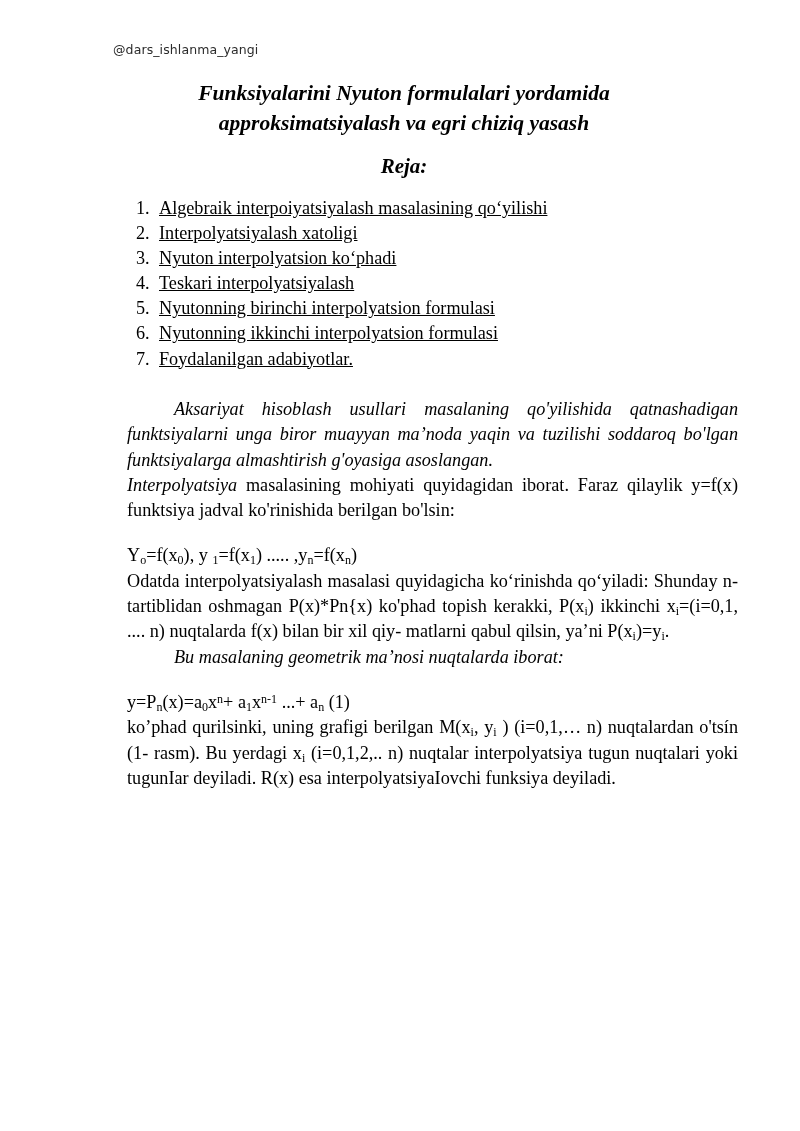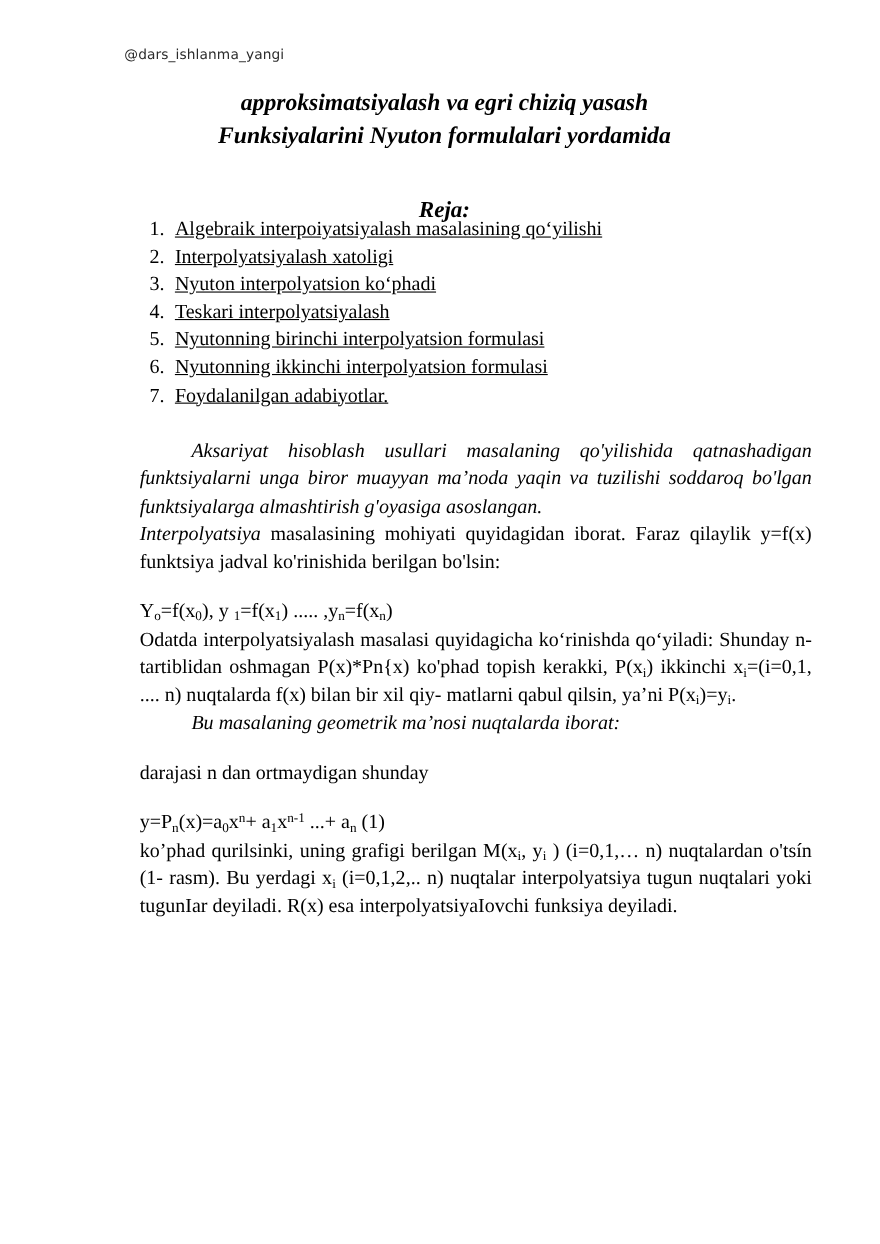--- a/index.html
+++ b/index.html
@@ -53,21 +53,20 @@
   .reja-heading {
     position: absolute;
     left: 130px;
     top: 152px;
     width: 548px;
     text-align: center;
     font-weight: bold;
     font-style: italic;
     font-size: 21px;
     line-height: 28px;
-    margin-top: 24px;
   }
 
   
   .plan-list {
     position: absolute;
     left: 136px;
     top: 196px;
     width: 600px;
     margin: 0;
     padding: 0;
@@ -116,22 +115,22 @@
   }
 </style>
 </head>
 <body>
 
 <div class="page">
 
   <div class="doc-handle">@dars_ishlanma_yangi</div>
 
   <div class="title-block">
+    <span class="title-line">Funksiyalarini Nyuton formulalari yordamida</span>
     <span class="title-line">approksimatsiyalash va egri chiziq yasash</span>
-    <span class="title-line">Funksiyalarini Nyuton formulalari yordamida</span>
   </div>
 
   <div class="reja-heading">Reja:</div>
 
   <ul class="plan-list">
     <li>
       <span class="plan-num">1.</span>
       <span class="plan-text">Algebraik  interpoiyatsiyalash masalasining qo‘yilishi</span>
     </li>
     <li>
@@ -165,20 +164,19 @@
     <p class="para indent">Aksariyat hisoblash usullari masalaning qo'yilishida qatnashadigan funktsiyalarni unga biror muayyan ma’noda yaqin va tuzilishi soddaroq bo'lgan funktsiyalarga almashtirish g'oyasiga asoslangan.</p>
 
     <p class="para"><i>Interpolyatsiya</i><span> masalasining mohiyati quyidagidan iborat. Faraz qilaylik  y=f(x)  funktsiya jadval ko'rinishida berilgan bo'lsin:</span></p>
 
     <p class="para flush"><span>Y</span><sub>o</sub><span>=f(x</span><sub>0</sub><span>),  y </span><sub>1</sub><span>=f(x</span><sub>1</sub><span>) ..... ,y</span><sub>n</sub><span>=f(x</span><sub>n</sub><span>)</span></p>
 
     <p class="para"><span>Odatda interpolyatsiyalash masalasi quyidagicha ko‘rinishda qo‘yiladi: Shunday n- tartiblidan oshmagan  P(x)*Pn{x) ko'phad topish kerakki,  P(x</span><sub>i</sub><span>)  ikkinchi  x</span><sub>i</sub><span>=(i=0,1,  .... n) nuqtalarda  f(x) bilan  bir  xil  qiy- matlarni qabul qilsin, ya’ni  P(x</span><sub>i</sub><span>)=y</span><sub>i</sub><span>.</span></p>
 
     <p class="para indent">Bu masalaning geometrik ma’nosi nuqtalarda iborat:</p>
 
-    <p class="para flush">darajasi  n dan ortmaydigan shunday</p>
 
     <p class="para flush"><span>y=P</span><sub>n</sub><span>(x)=a</span><sub>0</sub><span>x</span><sup>n</sup><span>+ a</span><sub>1</sub><span>x</span><sup>n-1</sup><span> ...+ a</span><sub>n</sub><span>  (1)</span></p>
 
     <p class="para"><span>ko’phad qurilsinki, uning grafigi berilgan  M(x</span><sub>i</sub><span>, y</span><sub>i</sub><span> ) (i=0,1,… n) nuqtalardan o'tsín (1- rasm). Bu yerdagi x</span><sub>i</sub><span>  (i=0,1,2,.. n) nuqtalar interpolyatsiya tugun nuqtalari yoki  tugunIar  deyiladi.  R(x)  esa interpolyatsiyaIovchi  funksiya  deyiladi.</span></p>
 
   </div>
 </div>
 
 </body></html>

